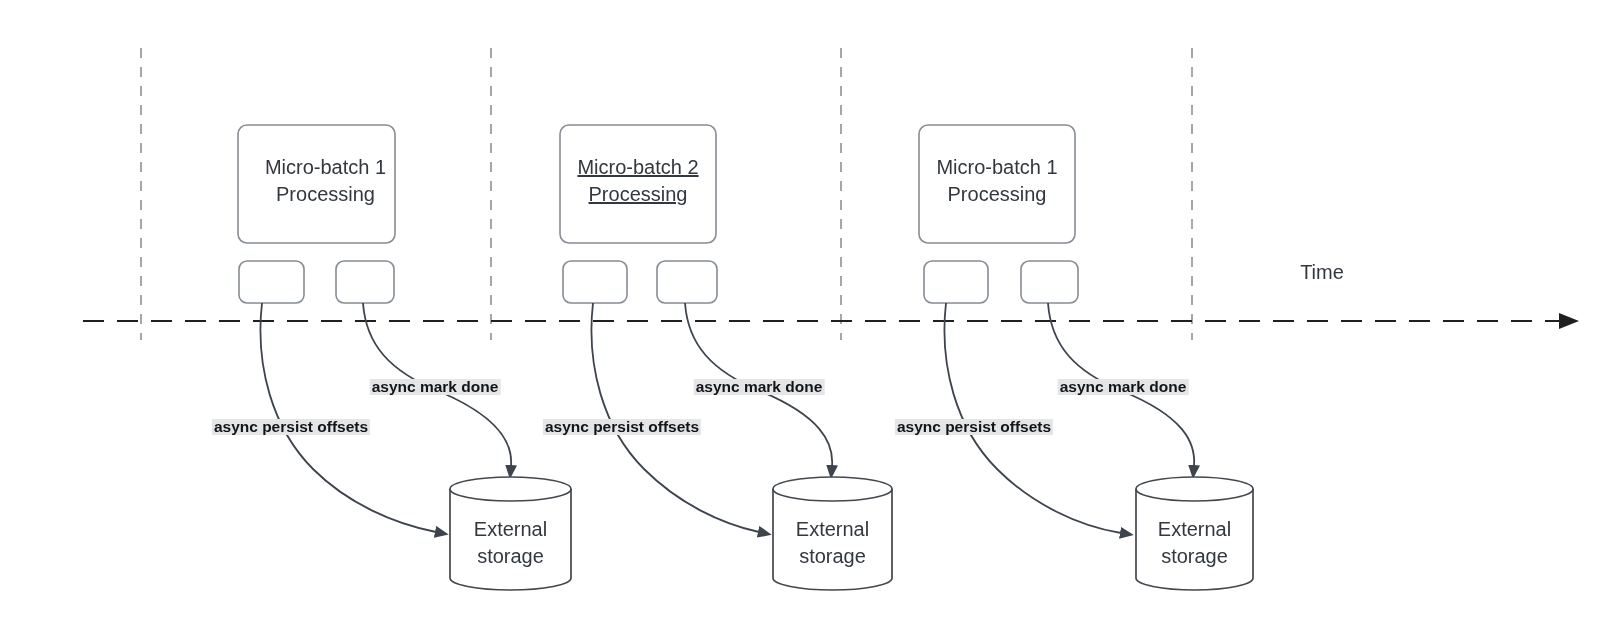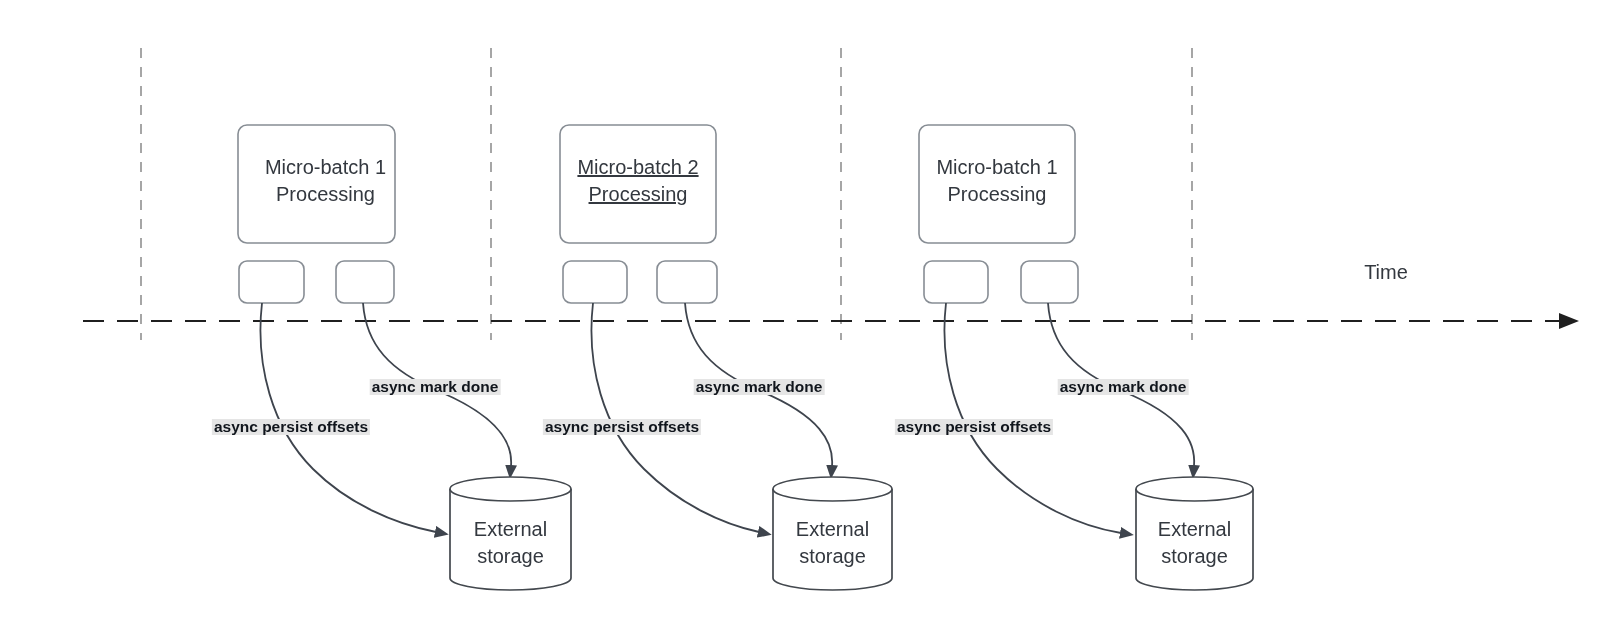--- a/index.html
+++ b/index.html
@@ -121,21 +121,21 @@
 
     <rect class="node" x="919" y="125" width="156" height="118" rx="9"></rect>
     <rect class="node" x="924" y="261" width="64" height="42" rx="8"></rect>
     <rect class="node" x="1021" y="261" width="57" height="42" rx="8"></rect>
     <path class="flow" d="M946,303 C939,365 956,428 997,469 C1032,504 1078,526 1121,533" marker-end="url(#arrowFlow)"></path>
     <path class="flow" d="M1048,303 C1051,345 1074,371 1122,391 C1183,416 1196,442 1194,466" marker-end="url(#arrowFlow)"></path>
     <path class="cyl" d="M1136,489 L1136,578 A58.5,12 0 0 0 1253,578 L1253,489"></path>
     <ellipse class="cyl" cx="1194.5" cy="489" rx="58.5" ry="12"></ellipse>
   </svg>
 
-  <div class="axis-label" style="left:1386px; top:261px;">Time</div>
+  <div class="axis-label" style="left:1322px; top:261px;">Time</div>
 
   <div class="box-label" style="left:238px; top:154px; width:175px;">
     <span>Micro-batch 1</span>
     <span>Processing</span>
   </div>
   <div class="flow-label" style="left:291px; top:419px;">async persist offsets</div>
   <div class="flow-label" style="left:435px; top:379px;">async mark done</div>
   <div class="box-label" style="left:450px; top:516px; width:121px;">
     <span>External</span>
     <span>storage</span>

